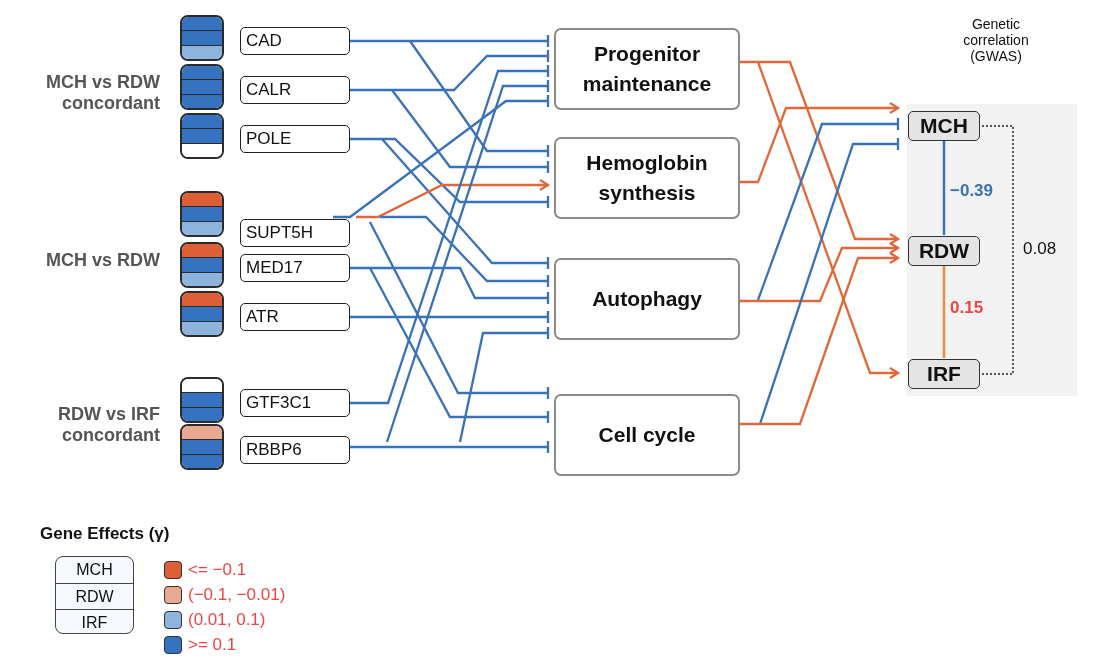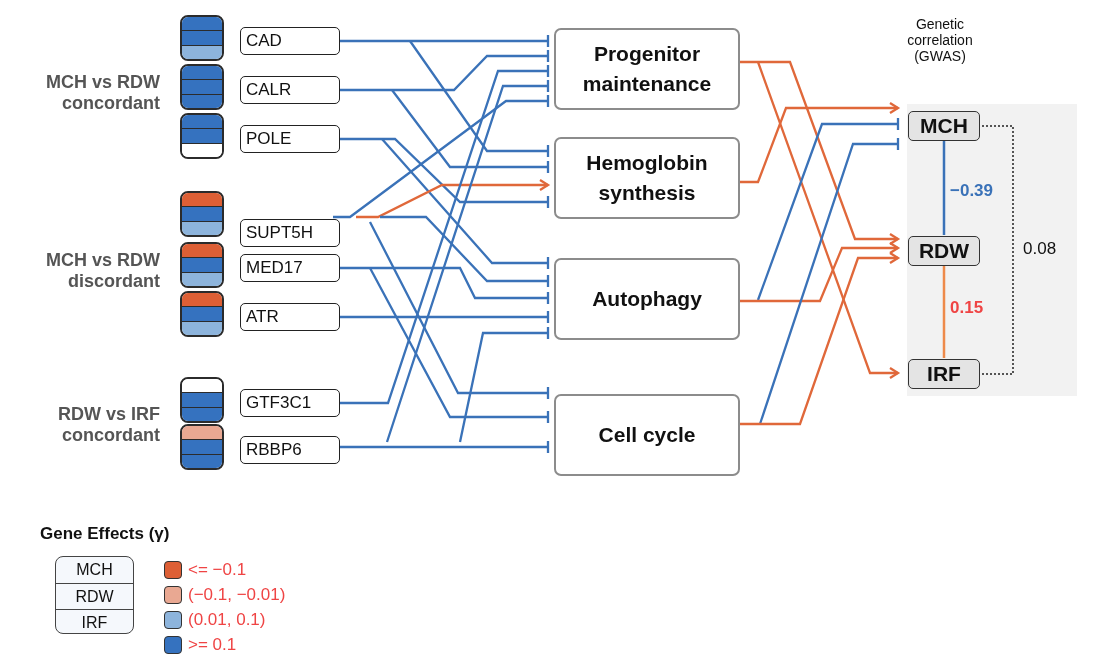--- a/index.html
+++ b/index.html
@@ -1,26 +1,26 @@
 <!DOCTYPE html>
 <html><head>
 <meta charset="utf-8">
 <style>
   html, body { margin: 0; padding: 0; background: #ffffff; }
   body { width: 1106px; height: 672px; position: relative; overflow: hidden; font-family: "Liberation Sans", sans-serif; }
   #canvas { position: absolute; left: 0; top: 0; }
   .group-label { position: absolute; width: 160px; text-align: right; font-weight: bold; font-size: 18px; line-height: 21px; color: #555555; font-family: "Liberation Sans", sans-serif; }
-  .gene-box { position: absolute; height: 28px; width: 100px; border: 1.5px solid #222; border-radius: 5px; background: #fff; box-sizing: border-box; font-size: 17px; line-height: 25px; padding-left: 5px; color: #111; }
+  .gene-box { position: absolute; height: 28px; width: 110px; border: 1.5px solid #222; border-radius: 5px; background: #fff; box-sizing: border-box; font-size: 17px; line-height: 25px; padding-left: 5px; color: #111; }
   .effect-stack { position: absolute; width: 44px; height: 46px; border: 2px solid #2b2b2b; border-radius: 8px; overflow: hidden; box-sizing: border-box; display: flex; flex-direction: column; }
   .effect-stack .cell { flex: 1; border-bottom: 1.5px solid #2b2b2b; }
   .effect-stack .cell:last-child { border-bottom: none; }
   .process-box { position: absolute; width: 186px; height: 82px; border: 2px solid #8c8c8c; border-radius: 7px; background: #fff; box-sizing: border-box; display: flex; align-items: center; justify-content: center; text-align: center; font-weight: bold; font-size: 21px; line-height: 30px; color: #111; }
   .gwas-panel { position: absolute; left: 907px; top: 104px; width: 170px; height: 292px; background: #f2f2f2; }
   .trait-box { position: absolute; left: 908px; width: 72px; height: 30px; border: 1.5px solid #333; border-radius: 5px; background: #e4e4e4; box-sizing: border-box; font-weight: bold; font-size: 21px; line-height: 27px; text-align: center; color: #111; }
-  .gwas-title { position: absolute; left: 884px; top: 16px; width: 112px; text-align: center; font-size: 14px; line-height: 16px; color: #111; }
+  .gwas-title { position: absolute; left: 940px; top: 16px; width: 112px; text-align: center; font-size: 14px; line-height: 16px; color: #111; }
   .corr { position: absolute; font-weight: bold; font-size: 17px; }
   .legend-title { position: absolute; left: 40px; top: 524px; font-weight: bold; font-size: 17px; color: #111; }
   .legend-stack { position: absolute; left: 55px; top: 556px; width: 79px; height: 78px; border: 1.5px solid #444; border-radius: 8px; background: #f5f8fc; box-sizing: border-box; overflow: hidden; }
   .legend-stack div { height: 25.5px; border-bottom: 1px solid #444; text-align: center; font-size: 16px; line-height: 25px; color: #111; }
   .legend-stack div:last-child { border-bottom: none; }
   .legend-item { position: absolute; left: 164px; height: 20px; display: flex; align-items: center; font-size: 17px; color: #ef4444; }
   .legend-item .sw { width: 18px; height: 18px; border: 1.5px solid #333; border-radius: 4px; margin-right: 6px; box-sizing: border-box; }
 </style>
 </head>
 <body>
@@ -125,21 +125,20 @@
       </g>
     </g>
 </svg>
 
 <div class="group-label" style="left:0;top:72px;">
   <div>MCH vs RDW</div>
   <div>concordant</div>
 </div>
 <div class="group-label" style="left:0;top:250px;">
   <div>MCH vs RDW</div>
-  <div>discordant</div>
 </div>
 <div class="group-label" style="left:0;top:404px;">
   <div>RDW vs IRF</div>
   <div>concordant</div>
 </div>
 
 <div id="genes-layer">
     <div class="effect-stack" style="left: 180px; top: 15px;">
       <div class="cell" style="background: rgb(53, 114, 191);"></div>
       <div class="cell" style="background: rgb(53, 114, 191);"></div>

